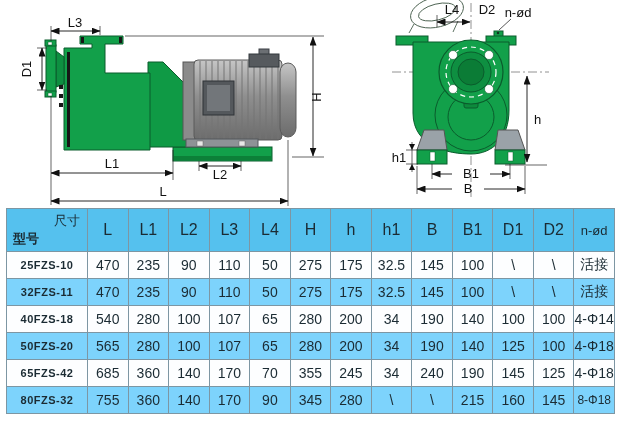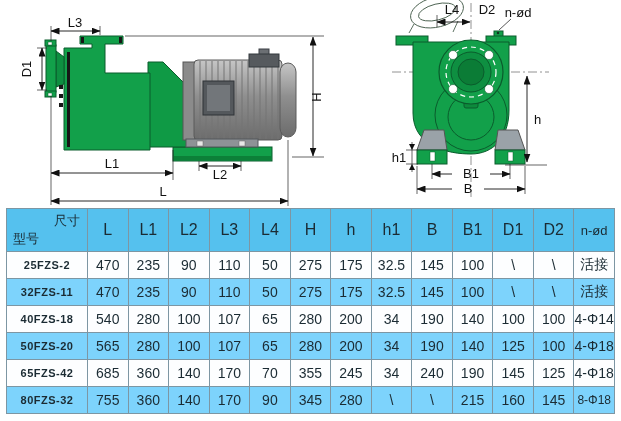--- a/index.html
+++ b/index.html
@@ -13,21 +13,21 @@
   .spec thead th{height:42px;background:#55c1ee;font-size:16px;font-weight:normal;}
   .spec thead th.ncol{font-size:13px;}
   .spec tbody td{height:26px;font-size:14px;background:transparent;}
   .spec tbody tr{background:#fdfeff;}
   .spec tbody tr.alt{background:#7dd3fc;}
   .spec td.model{font-weight:bold;font-size:11px;letter-spacing:.5px;}
   .spec td.cond{font-size:12px;letter-spacing:0;}
   th.corner{width:80px;position:relative;background-color:#55c1ee;
     background-image:linear-gradient(to bottom right,transparent 48.9%,#4a6570 48.9%,#4a6570 51.1%,transparent 51.1%);}
   th.corner .tr{position:absolute;top:3px;right:7px;font-size:13px;font-weight:normal;}
-  th.corner .bl{position:absolute;bottom:3px;left:6px;font-size:13px;font-weight:normal;}
+  th.corner .bl{position:absolute;bottom:3px;left:6px;font-size:13px;font-weight:bold;}
 </style>
 </head>
 <body>
 
 <div class="stage">
 
 <svg width="621" height="211" viewBox="0 0 621 211">
   <defs>
     <marker id="arw" markerUnits="userSpaceOnUse" markerWidth="9" markerHeight="7" refX="8.5" refY="3.5" orient="auto-start-reverse">
       <path d="M0,0 L9,3.5 L0,7 Z" fill="#111"></path>
@@ -198,21 +198,21 @@
           <th>h1</th>
           <th>B</th>
           <th>B1</th>
           <th>D1</th>
           <th>D2</th>
           <th class="ncol">n-ød</th>
         </tr>
   </thead>
   <tbody>
         <tr>
-          <td class="model">25FZS-2</td>
+          <td class="model">25FZS-10</td>
           <td>470</td>
           <td>235</td>
           <td>90</td>
           <td>110</td>
           <td>50</td>
           <td>275</td>
           <td>175</td>
           <td>32.5</td>
           <td>145</td>
           <td>100</td>

